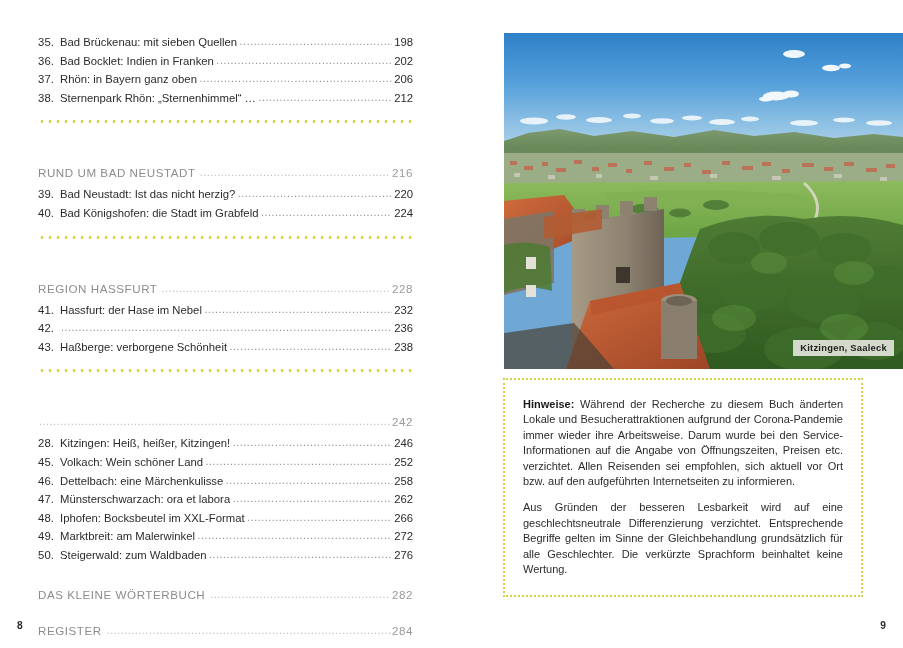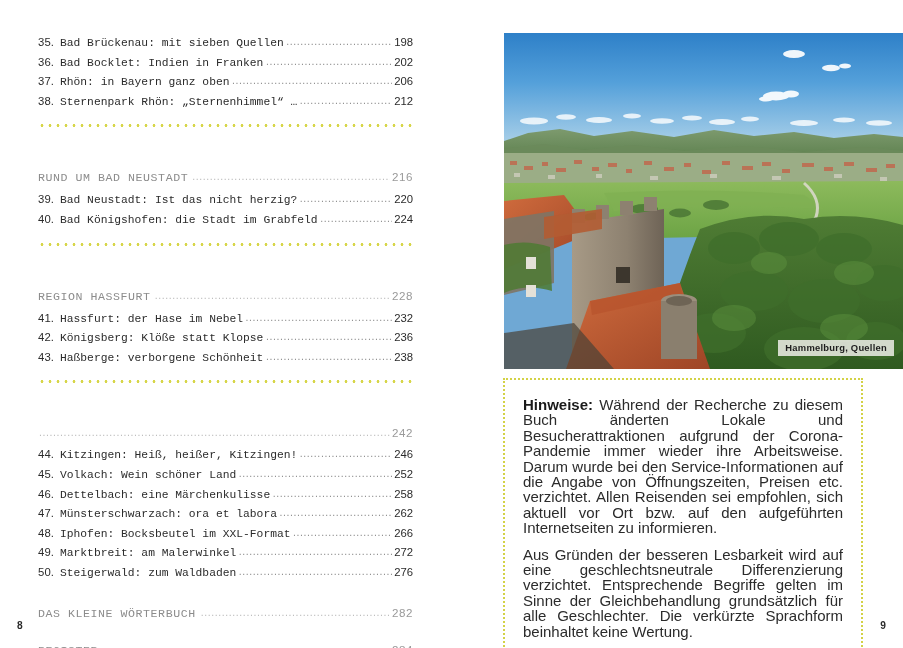--- a/index.html
+++ b/index.html
@@ -41,21 +41,20 @@
   .toc-row .num {
     width: 22px;
     flex: 0 0 22px;
     text-align: left;
     letter-spacing: 0.1px;
   }
 
   .toc-row .title {
     flex: 0 0 auto;
     padding-right: 1.5px;
-    font-family: Liberation Mono, monospace;
   }
 
   .toc-row .leader {
     flex: 1 1 auto;
     overflow: hidden;
     white-space: nowrap;
     color: #8e8e8e;
     font-size: 10.5px;
     letter-spacing: 0.6px;
     margin: 0 1px;
@@ -135,21 +134,21 @@
     position: absolute;
     left: 503px;
     top: 378px;
     width: 360px;
     padding: 17px 18px 18px 18px;
     border: 2.4px dotted #d3d246;
     background: #ffffff;
   }
 
   #hinweise-box p {
-    font-size: 15px;
+    font-size: 11px;
     line-height: 15.4px;
     color: #2b2b2b;
     text-align: justify;
     text-justify: inter-word;
     hyphens: manual;
   }
 
   #hinweise-box p + p { margin-top: 11px; }
 
   .lead-label {
@@ -233,41 +232,40 @@
         <span class="pg">228</span>
       </div>
       <div class="toc-row">
         <span class="num">41.</span>
         <span class="title">Hassfurt: der Hase im Nebel</span>
         <span class="leader">........................................................................................................</span>
         <span class="pg">232</span>
       </div>
       <div class="toc-row">
         <span class="num">42.</span>
-        <span class="title">Königsberg: Klöße statt Klopse</span>
         <span class="leader">........................................................................................................</span>
         <span class="pg">236</span>
       </div>
       <div class="toc-row">
         <span class="num">43.</span>
         <span class="title">Haßberge: verborgene Schönheit</span>
         <span class="leader">........................................................................................................</span>
         <span class="pg">238</span>
       </div>
     </div>
 
     <div class="divider"></div>
 
     <div class="toc-group">
       <div class="toc-row section">
         <span class="leader">........................................................................................................</span>
         <span class="pg">242</span>
       </div>
       <div class="toc-row">
-        <span class="num">44.</span>
+        <span class="num">28.</span>
         <span class="title">Kitzingen: Heiß, heißer, Kitzingen!</span>
         <span class="leader">........................................................................................................</span>
         <span class="pg">246</span>
       </div>
       <div class="toc-row">
         <span class="num">45.</span>
         <span class="title">Volkach: Wein schöner Land</span>
         <span class="leader">........................................................................................................</span>
         <span class="pg">252</span>
       </div>
@@ -473,21 +471,21 @@
       <path d="M86,268 L176,250 L206,336 L62,336 Z" fill="url(#roof)"></path>
       <path d="M86,268 L176,250 L178,262 L88,282 Z" fill="#b7522c" opacity="0.7"></path>
 
       <ellipse cx="175" cy="268" rx="18" ry="7" fill="#9b8f7d"></ellipse>
       <rect x="157" y="268" width="36" height="58" fill="#8a7f6e"></rect>
       <ellipse cx="175" cy="268" rx="13" ry="5" fill="#6e6455"></ellipse>
 
       <path d="M0,300 L70,290 L110,336 L0,336 Z" fill="#4a4236" opacity="0.7"></path>
     </svg>
 
-    <div id="photo-caption">Hammelburg, Quellen</div>
+    <div id="photo-caption">Kitzingen, Saaleck</div>
   </div>
 
   <div id="hinweise-box">
     <p><span class="lead-label">Hinweise:</span><span> Während der Recherche zu diesem Buch änderten Lokale und Besucherattraktionen aufgrund der Corona-Pandemie immer wieder ihre Arbeitsweise. Darum wurde bei den Service-Informationen auf die Angabe von Öffnungszeiten, Preisen etc. verzichtet. Allen Reisenden sei empfohlen, sich aktuell vor Ort bzw. auf den aufgeführten Internetseiten zu informieren.</span></p>
     <p>Aus Gründen der besseren Lesbarkeit wird auf eine geschlechtsneutrale Differenzierung verzichtet. Entsprechende Begriffe gelten im Sinne der Gleichbehandlung grundsätzlich für alle Geschlechter. Die verkürzte Sprachform beinhaltet keine Wertung.</p>
   </div>
 
   <div class="folio" id="folio-left">8</div>
   <div class="folio" id="folio-right">9</div>
 

